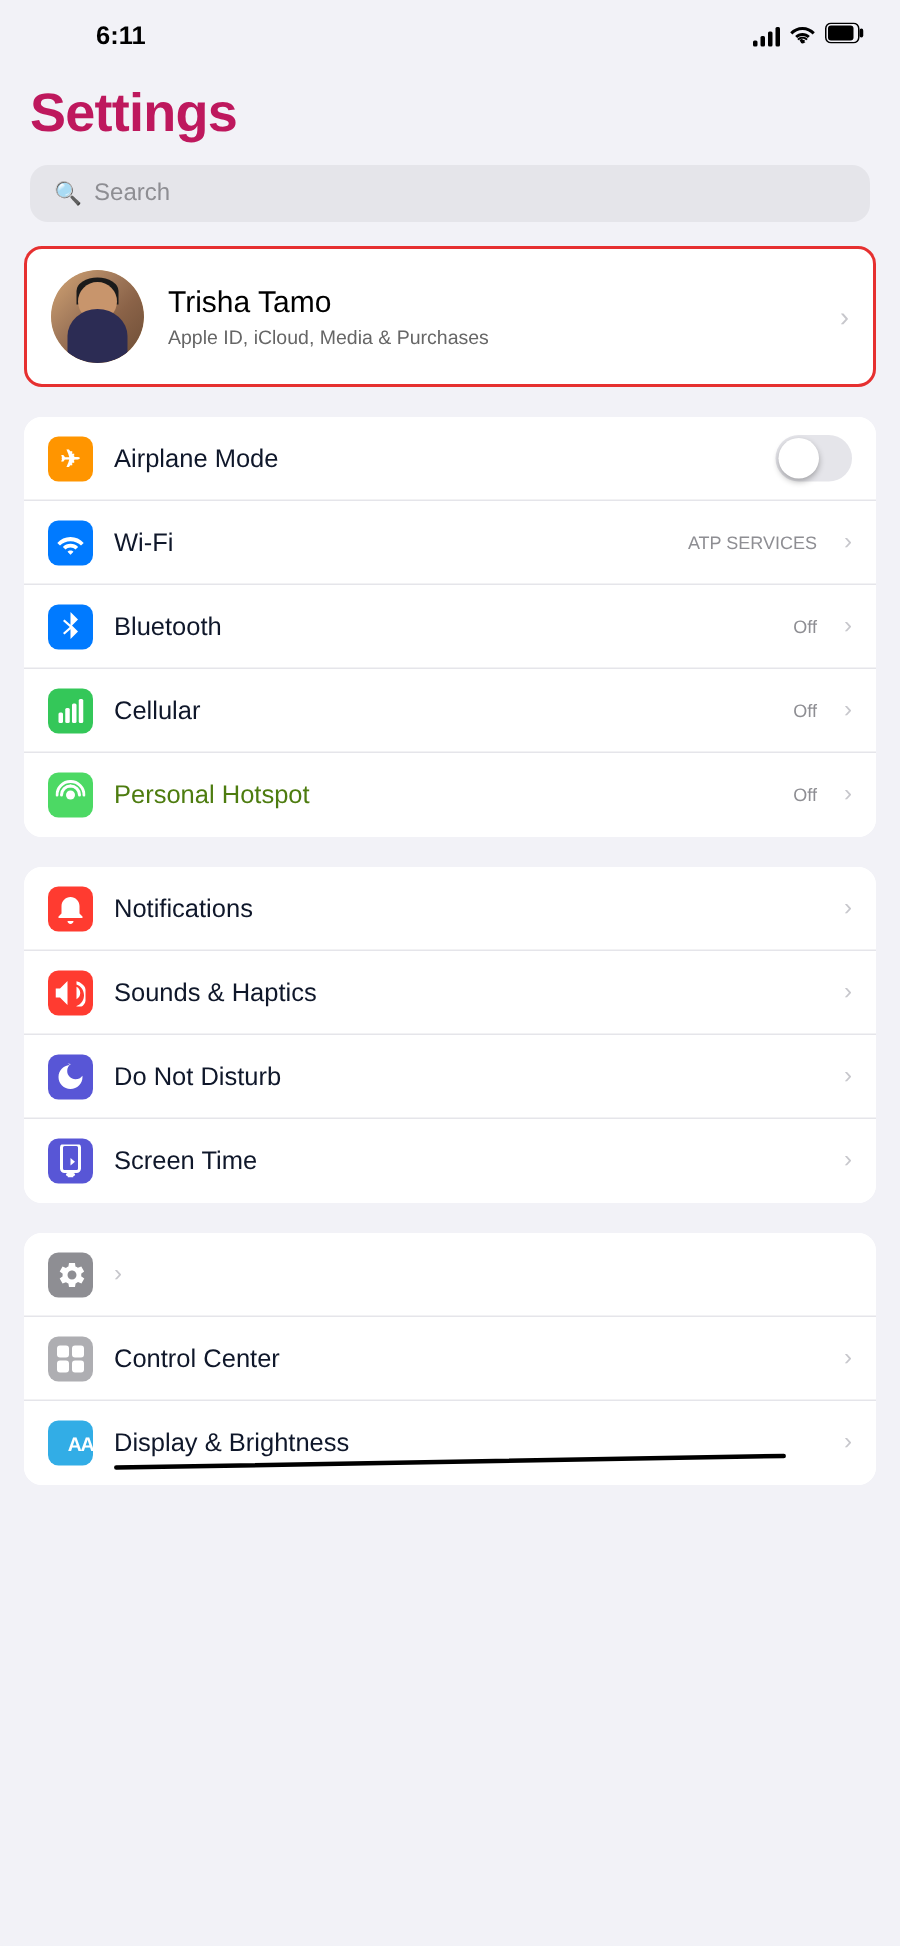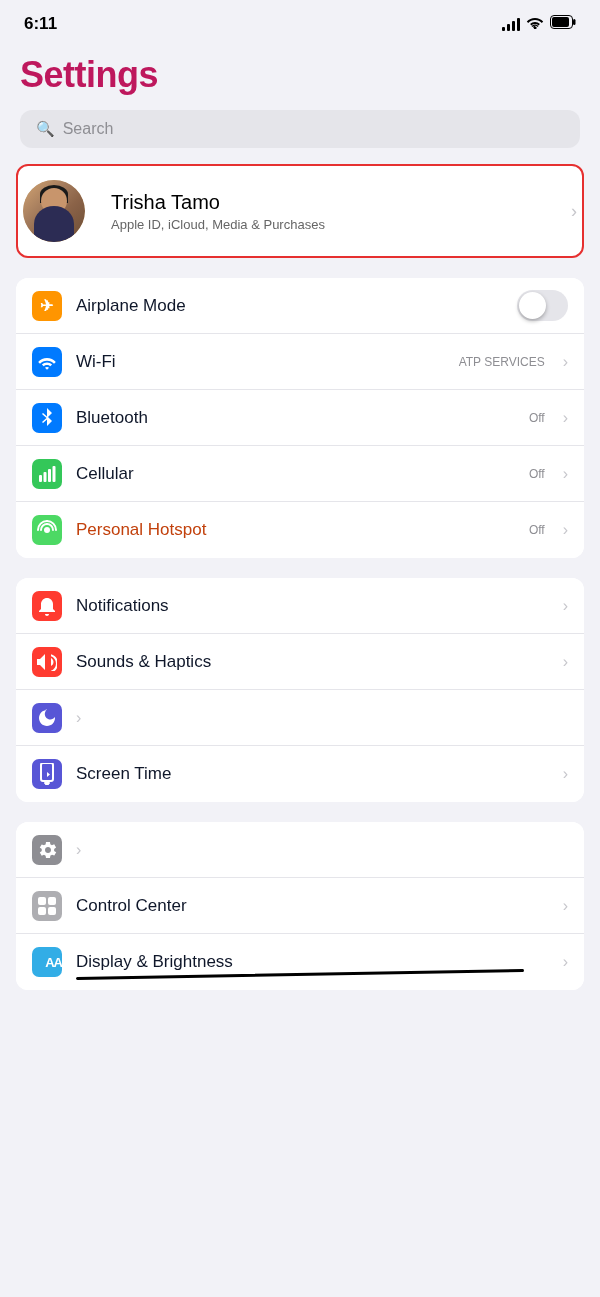--- a/index.html
+++ b/index.html
@@ -16,20 +16,21 @@
       display: flex;
       justify-content: space-between;
       align-items: center;
       padding: 14px 24px 8px;
       background: #f2f2f7;
     }
     .status-time {
       font-size: 17px;
       font-weight: 600;
       color: #000;
+      margin-left: 40px;
     }
     .status-icons {
       display: flex;
       align-items: center;
       gap: 6px;
     }
     .signal-bars {
       display: flex;
       align-items: flex-end;
       gap: 2px;
@@ -75,22 +76,22 @@
     .profile-section {
       margin: 0 0 20px 0;
       background: #fff;
       border: 2.5px solid #e63030;
       border-radius: 12px;
       margin: 0 16px 20px;
     }
     .profile-row {
       display: flex;
       align-items: center;
-      padding: 14px 5px;
-      gap: 26px;
+      padding: 14px 16px;
+      gap: 16px;
     }
     .profile-avatar {
       width: 62px;
       height: 62px;
       border-radius: 50%;
       background: #c8a882;
       overflow: hidden;
       flex-shrink: 0;
       position: relative;
     }
@@ -190,21 +191,21 @@
     .icon-gray { background: #8e8e93; }
     .icon-gray-light { background: #aeaeb2; }
     .icon-teal { background: #32ade6; justify-content: flex-end; }
 
     .settings-label {
       flex: 1;
       font-size: 17px;
       color: #0f172a;
     }
     .settings-label.dimmed {
-      color: #c2410c;
+      color: #4d7c0f;
     }
     .settings-value {
       font-size: 12px;
       color: #8e8e93;
       margin-right: 4px;
     }
     .settings-chevron {
       color: #c7c7cc;
       font-size: 16px;
       font-weight: 400;
@@ -399,20 +400,21 @@
     <span class="settings-label">Sounds &amp; Haptics</span>
     <span class="settings-chevron">›</span>
   </div>
 
   <div class="settings-row">
     <div class="settings-icon icon-indigo">
       <svg width="20" height="20" viewBox="0 0 20 20" fill="white">
         <path d="M10 2C5.6 2 2 5.6 2 10s3.6 8 8 8 8-3.6 8-8c0-.3 0-.6-.1-.9-1 1.5-2.7 2.4-4.6 2.4-3 0-5.5-2.5-5.5-5.5 0-1.9.9-3.6 2.4-4.6-.7-.1-1.5-.4-2.2-.4z"></path>
       </svg>
     </div>
+    <span class="settings-label">Do Not Disturb</span>
     <span class="settings-chevron">›</span>
   </div>
 
   <div class="settings-row">
     <div class="settings-icon icon-purple">
       <svg width="18" height="22" viewBox="0 0 18 22" fill="white">
         <rect x="3" y="0" width="12" height="18" rx="2" fill="none" stroke="white" stroke-width="2"></rect>
         <path d="M9 14V9l3 2.5-3 2.5z" fill="white"></path>
         <rect x="6" y="19" width="6" height="2" rx="1"></rect>
         <rect x="7" y="21" width="4" height="1" rx="0.5"></rect>

